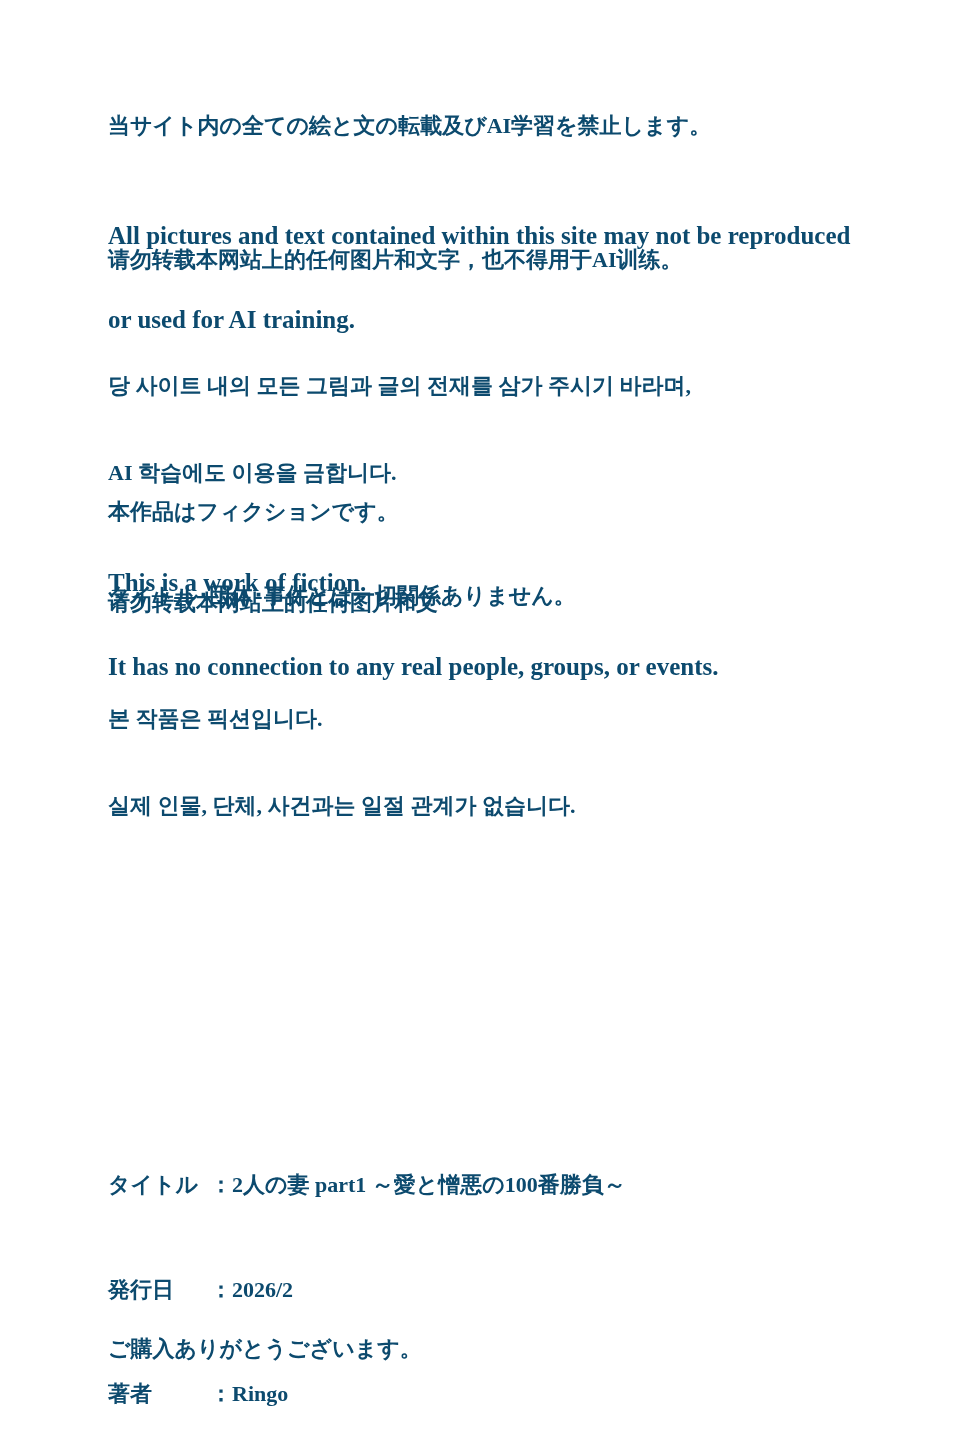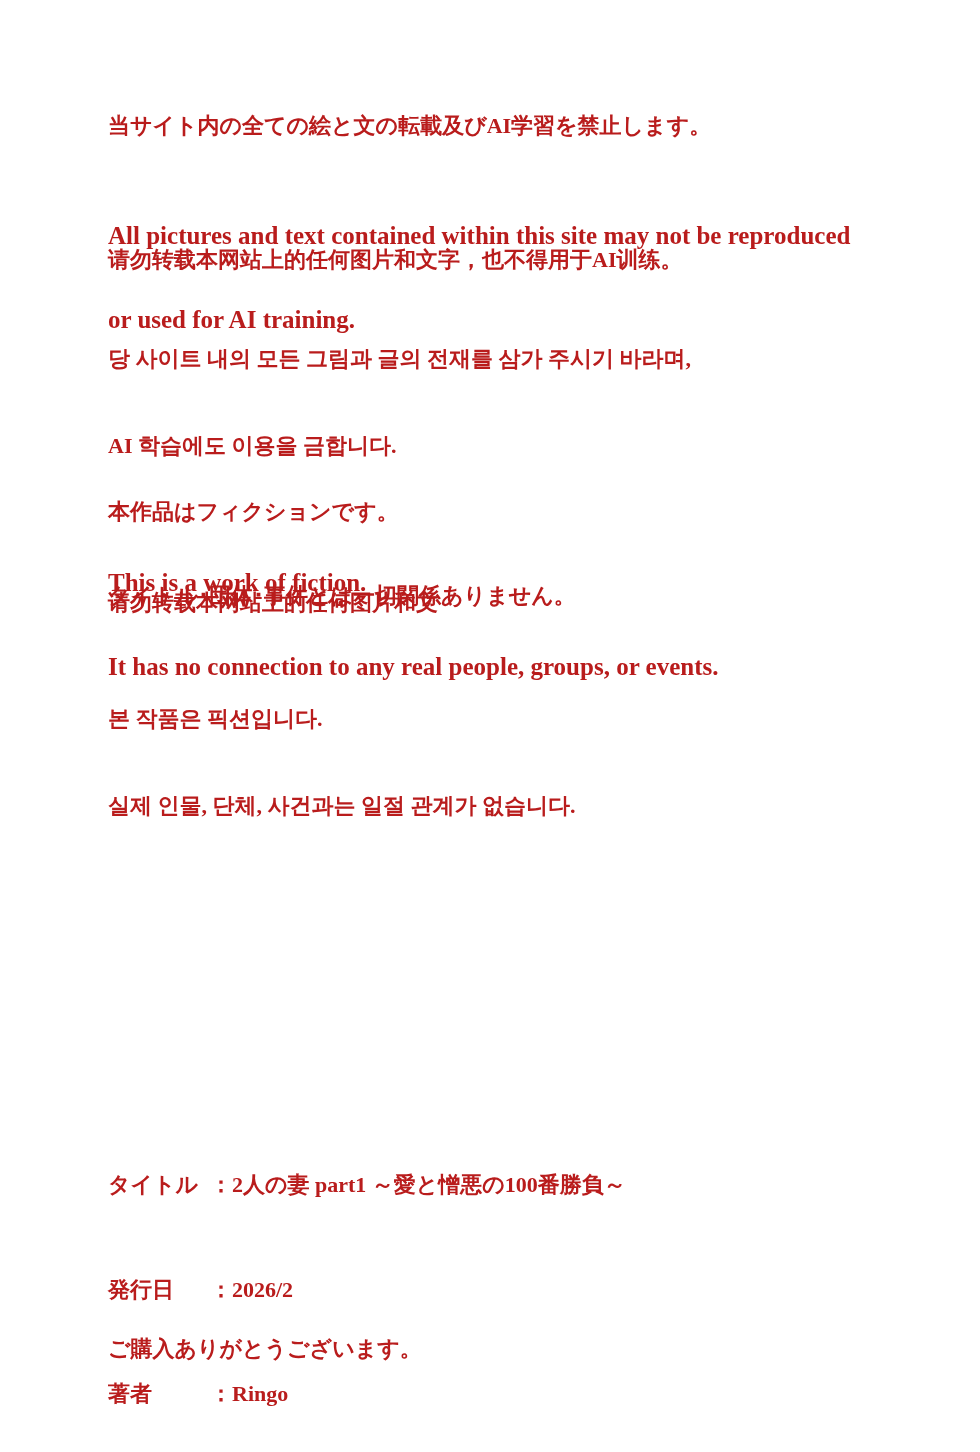--- a/index.html
+++ b/index.html
@@ -1,21 +1,21 @@
 <!DOCTYPE html>
 <html><head>
 <meta charset="utf-8">
 <style>
   html, body { margin: 0; padding: 0; background: #ffffff; }
   .page {
     position: relative;
     width: 980px;
     height: 1452px;
     background: #ffffff;
-    color: #b91c1c;
+    color: #0c4a6e;
     overflow: hidden;
   }
   .abs { position: absolute; left: 108px; white-space: pre; }
   .cjk  { font-family: "Liberation Serif", "DejaVu Serif", serif; font-weight: bold; }
   .latin { font-family: "Liberation Serif", "DejaVu Serif", serif; font-weight: bold; }
   .ja, .zh { font-size: 22px; line-height: 28px; }
   .ko { font-size: 22px; line-height: 29px; }
   .en { font-size: 25px; line-height: 28px; }
   .colophon { font-size: 22px; }
   .crow { display: flex; align-items: baseline; line-height: 26.5px; height: 26.5px; white-space: pre; }
@@ -30,21 +30,21 @@
 
   <div class="abs cjk ja" style="top:112px">当サイト内の全ての絵と文の転載及びAI学習を禁止します。</div>
 
   <div class="abs latin en" style="top:166px">
     <div class="line">All pictures and text contained within this site may not be reproduced</div>
     <div class="line">or used for AI training.</div>
   </div>
 
   <div class="abs cjk zh" style="top:246px">请勿转载本网站上的任何图片和文字，也不得用于AI训练。</div>
 
-  <div class="abs cjk ko" style="top:286px">
+  <div class="abs cjk ko" style="top:313px">
     <div class="line">당 사이트 내의 모든 그림과 글의 전재를 삼가 주시기 바라며,</div>
     <div class="line">AI 학습에도 이용을 금합니다.</div>
   </div>
 
   <div class="abs cjk ja" style="top:442px">
     <div class="line">本作品はフィクションです。</div>
     <div class="line">タイトル･団体･事件とは一切関係ありません。</div>
   </div>
 
   <div class="abs latin en" style="top:513px">

